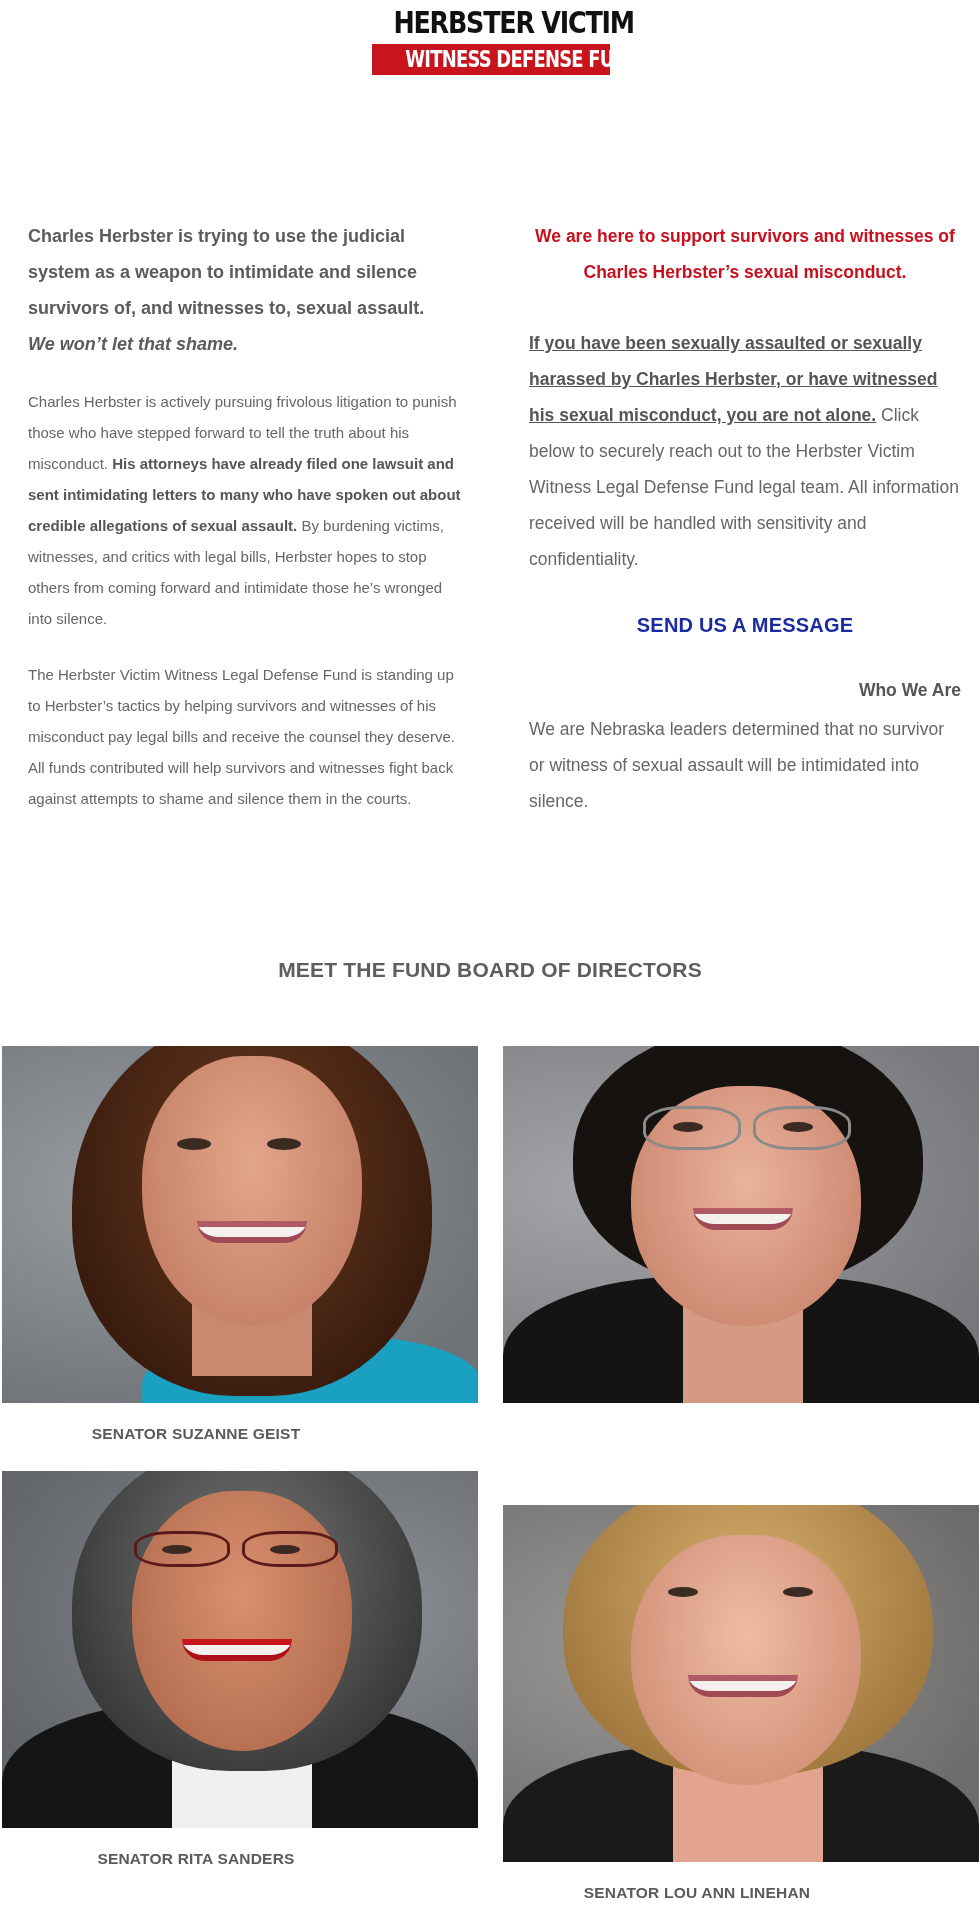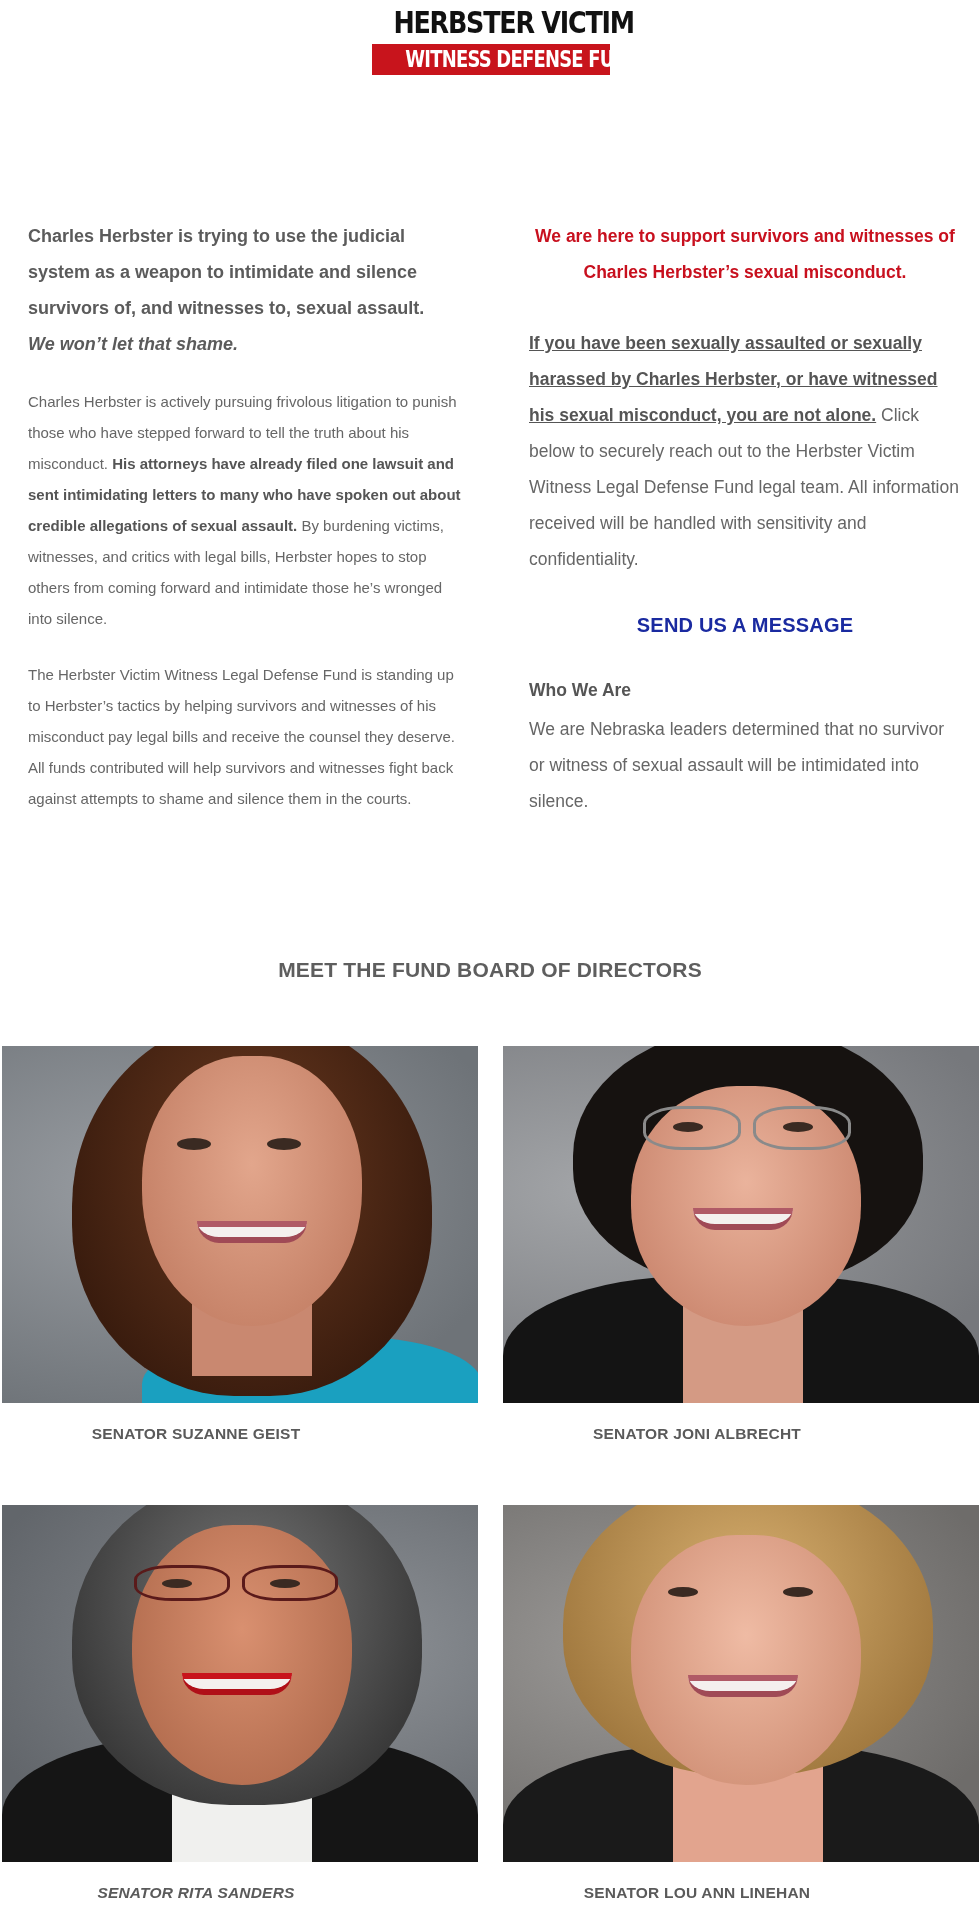--- a/index.html
+++ b/index.html
@@ -19,21 +19,21 @@
   .para { font-size: 15px; line-height: 31px; color: #666; margin-top: 24px; }
   .para b { color: #555; }
   .para2 { margin-top: 25px; }
 
   
   .right { position: absolute; left: 529px; top: 218px; width: 432px; }
   .support { color: #c8101e; font-weight: bold; font-size: 17.5px; line-height: 36px; text-align: center; margin-left: -4px; width: 440px; }
   .outreach { margin-top: 35px; font-size: 17.5px; line-height: 36px; color: #666; }
   .outreach a { color: #555; font-weight: bold; text-decoration: underline; }
   .send { display: block; text-align: center; color: #1a2aa0; font-weight: bold; font-size: 20px; margin-top: 30px; line-height: 36px; text-decoration: none; letter-spacing: 0.2px; }
-  .who-title { text-align: left; font-weight: bold; font-size: 17.5px; color: #555; margin-top: 34px; line-height: 26px; }
+  .who-title { text-align: right; font-weight: bold; font-size: 17.5px; color: #555; margin-top: 34px; line-height: 26px; }
   .who-body { font-size: 17.5px; line-height: 36px; color: #666; margin-top: 8px; }
 
   
   .board-title { position: absolute; left: 0; top: 958px; width: 980px; text-align: center; font-weight: bold; font-size: 21px; color: #5e5e5e; letter-spacing: 0.2px; }
 
   .card { position: absolute; width: 388px; }
   .photo { width: 476px; height: 357px; position: relative; overflow: hidden; background: #7b7f85; }
   .name { text-align: center; font-weight: bold; font-size: 15.5px; color: #5a5a5a; margin-top: 22px; letter-spacing: 0.2px; }
 
   
@@ -93,24 +93,23 @@
     <div class="body" style="left:0px; top:230px; width:476px; height:200px; background:#141414;"></div>
     <div class="neck" style="left:180px; top:220px; width:120px; height:140px; background:#d49a84;"></div>
     <div class="hair" style="left:70px; top:-20px; width:350px; height:260px; background:#161210;"></div>
     <div class="face" style="left:128px; top:40px; width:230px; height:240px; background: radial-gradient(ellipse at 50% 40%, #eab39c, #c9846c 85%);"></div>
     <div class="glasses" style="left:140px; top:60px; width:98px;"></div>
     <div class="glasses" style="left:250px; top:60px; width:98px;"></div>
     <div class="eye" style="left:170px; top:76px; width:30px; height:10px;"></div>
     <div class="eye" style="left:280px; top:76px; width:30px; height:10px;"></div>
     <div class="mouth" style="left:190px; top:162px; width:100px;"></div>
   </div>
-  <div class="name">SENATOR JONI ALBRECHT</div>
 </div>
 
-<div class="card" style="left:2px; top:1505px;font-style:italic;">
+<div class="card" style="left:2px; top:1471px;">
   <div class="photo">
     <div class="bg" style="background: radial-gradient(ellipse at 70% 40%, #8e9297, #62666b 80%);"></div>
     <div class="body" style="left:0px; top:230px; width:476px; height:200px; background:#151515;"></div>
     <div class="neck" style="left:170px; top:230px; width:140px; height:130px; background:#f0f0ee;"></div>
     <div class="hair" style="left:70px; top:-30px; width:350px; height:330px; background: radial-gradient(ellipse at 50% 40%, #777, #3a3a3a 75%);"></div>
     <div class="face" style="left:130px; top:20px; width:220px; height:260px; background: radial-gradient(ellipse at 50% 40%, #d99070, #b06a4c 85%);"></div>
     <div class="glasses" style="left:132px; top:60px; width:96px; height:36px; border-color:#5a1a1a;"></div>
     <div class="glasses" style="left:240px; top:60px; width:96px; height:36px; border-color:#5a1a1a;"></div>
     <div class="eye" style="left:160px; top:74px; width:30px; height:9px;"></div>
     <div class="eye" style="left:268px; top:74px; width:30px; height:9px;"></div>

